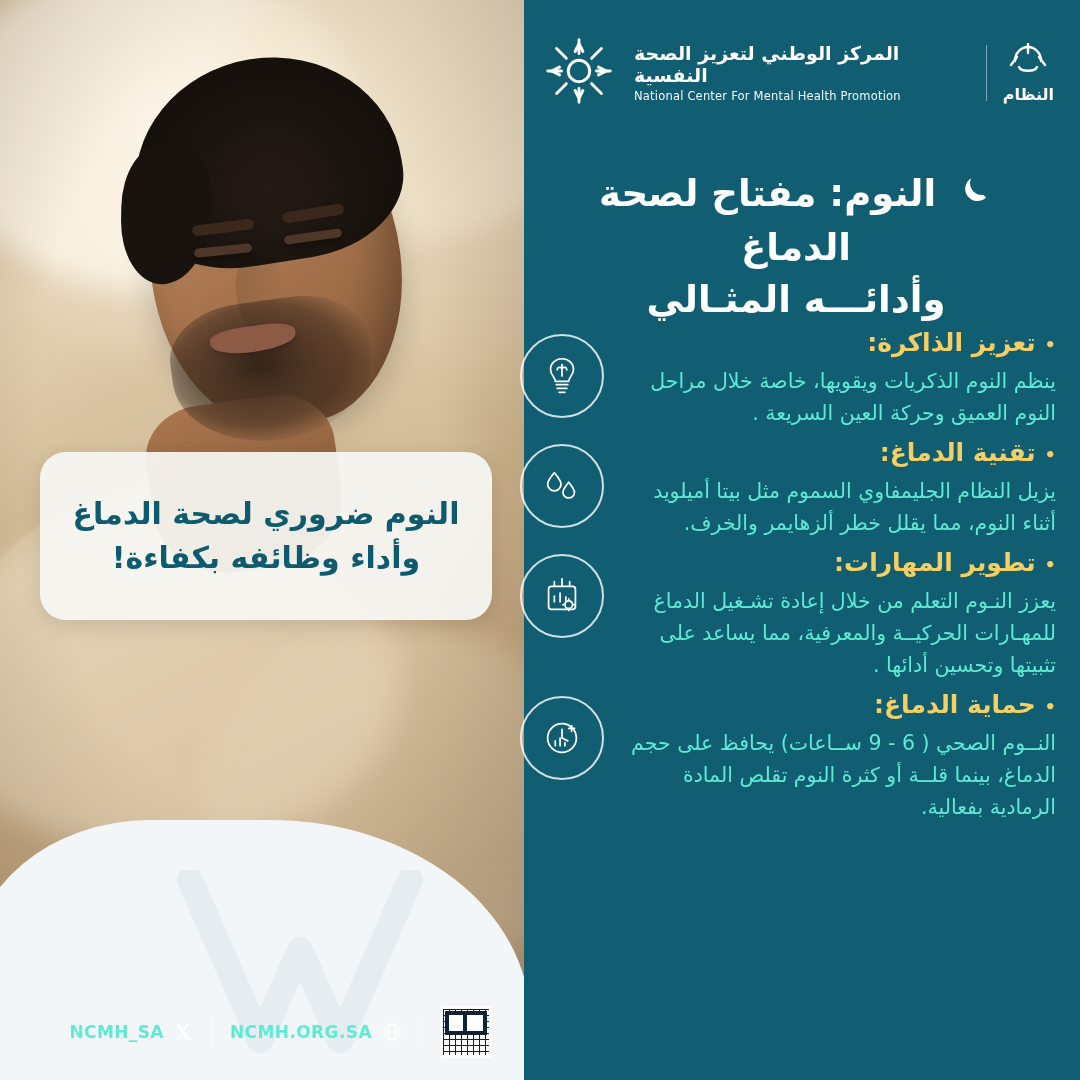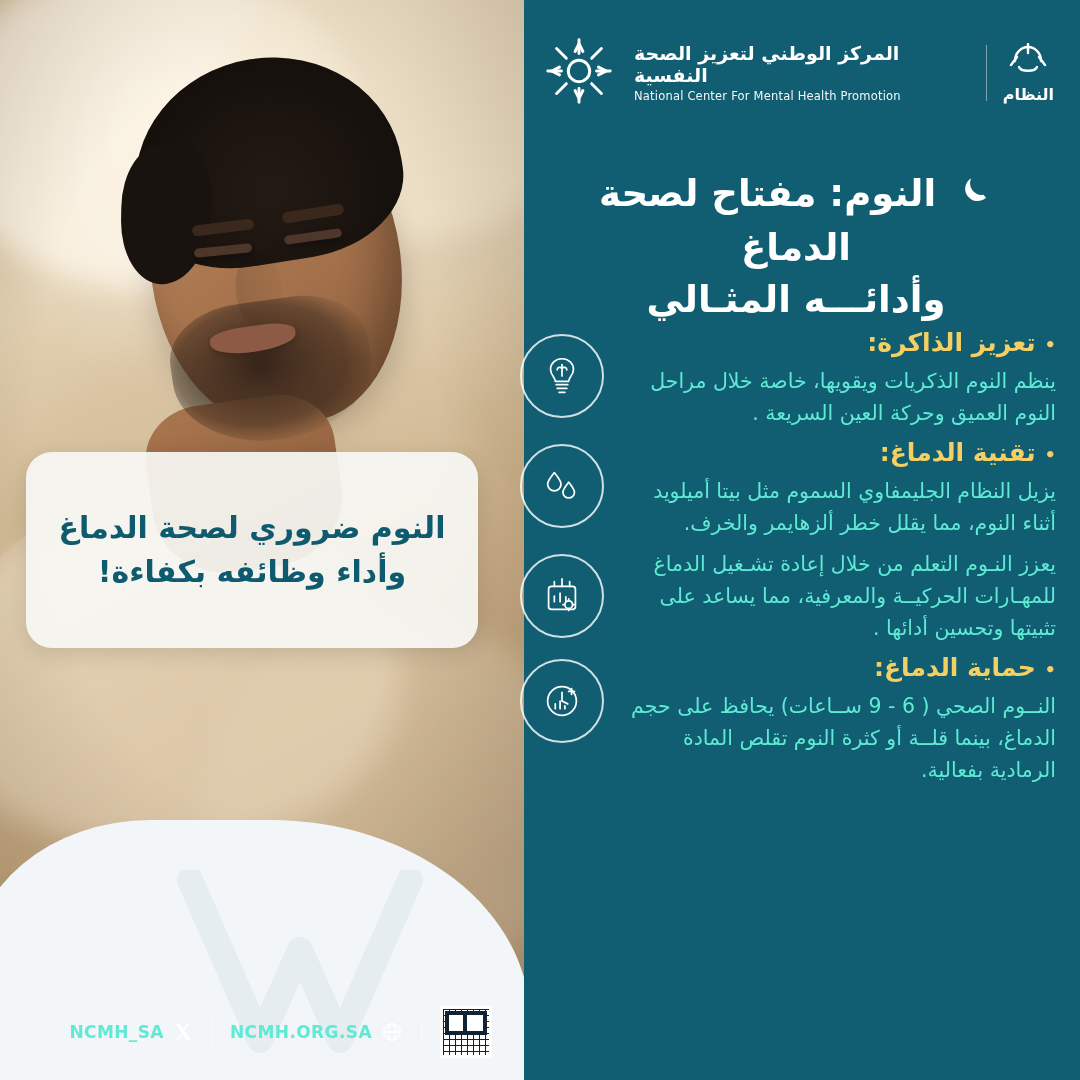--- a/index.html
+++ b/index.html
@@ -114,22 +114,22 @@
   }
   .swoosh-mark {
     position:absolute; left: 170px; bottom: 10px;
     width: 260px; height: 200px;
     opacity: 0.5;
   }
 
   
   .quote-card {
     position: absolute;
-    left: 26px; top: 452px;
-    width: 452px; height: 196px;
+    left: 40px; top: 452px;
+    width: 452px; height: 168px;
     background: rgba(247,247,244,0.92);
     border-radius: 26px;
     display: flex;
     align-items: center;
     justify-content: center;
     padding: 4px 26px;
     box-shadow: 0 6px 22px rgba(0,0,0,0.12);
   }
   .quote-text {
     color: #0e5a6e;
@@ -385,20 +385,21 @@
       <div class="sec-icon">
         <svg width="46" height="46" viewBox="0 0 48 48" fill="none" stroke="#ffffff" stroke-width="1.8" stroke-linecap="round" stroke-linejoin="round">
           <rect x="10" y="14" width="28" height="24" rx="3"></rect>
           <path d="M16 14V9M24 14V6M32 14V9"></path>
           <path d="M16 30v-6M22 30v-9M28 30v-5"></path>
           <circle cx="31" cy="33" r="4"></circle>
           <path d="M31 28v-1M31 39v-1M26 33h-1M37 33h-1"></path>
         </svg>
       </div>
       <div class="sec-body">
+        <div class="sec-head"><span class="bullet">•</span> <span>تطوير المهارات:</span></div>
         <div class="sec-text">يعزز النـوم التعلم من خلال إعادة تشـغيل الدماغ للمهـارات الحركيــة والمعرفية، مما يساعد على تثبيتها وتحسين أدائها .</div>
       </div>
     </div>
 
     <div class="section">
       <div class="sec-icon">
         <svg width="46" height="46" viewBox="0 0 48 48" fill="none" stroke="#ffffff" stroke-width="1.8" stroke-linecap="round" stroke-linejoin="round">
           <circle cx="24" cy="24" r="15"></circle>
           <path d="M24 15v9l6 3"></path>
           <path d="M17 32v-5M22 32v-8M27 32v-3"></path>

